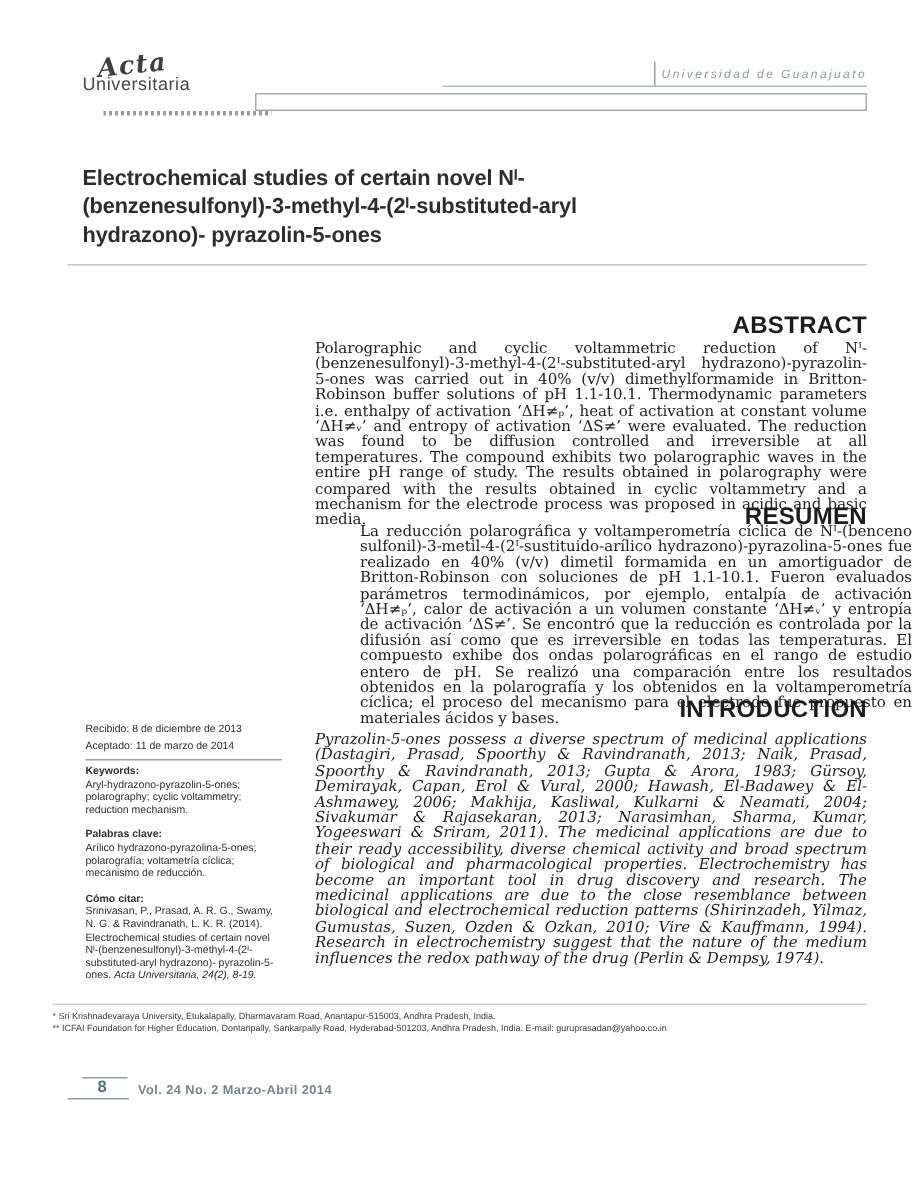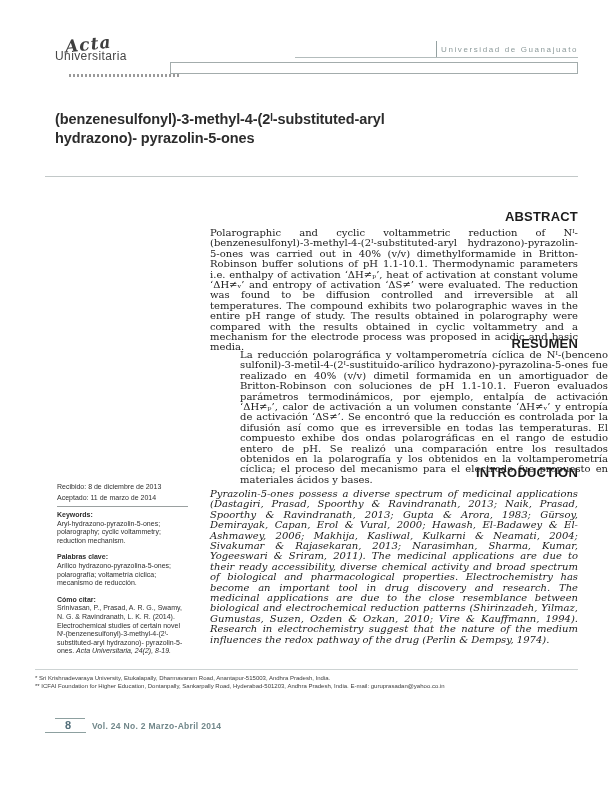--- a/index.html
+++ b/index.html
@@ -9,36 +9,36 @@
 
   
   .logo{position:absolute;left:55px;top:40px;width:150px;height:40px;color:#454545;}
   .logo-script{position:absolute;left:10px;top:-6px;font-family:"DejaVu Serif",serif;
        font-style:italic;font-size:17px;font-weight:bold;color:#3f3f3f;transform:rotate(-6deg);letter-spacing:1px;}
   .logo-main{position:absolute;left:0;top:9px;font-size:12px;letter-spacing:.4px;color:#464646;}
   .logo-tagline{position:absolute;left:14px;top:34px;width:112px;height:3px;
        background:repeating-linear-gradient(90deg,#9a9a9a 0 2px,transparent 2px 4px);}
   .header-box{position:absolute;left:170px;right:34px;top:62px;height:10px;border:1px solid #a3acac;}
   .univ{position:absolute;right:34px;top:41px;height:16px;display:flex;align-items:center;
-       border-left:1px solid #95a2a2;padding-left:4px;font-size:8px;
+       border-left:1px solid #95a2a2;padding-left:4px;font-size:8px;font-style:italic;
        letter-spacing:1.6px;color:#8d9b9b;}
   .univ-underline{position:absolute;left:295px;right:34px;top:57px;border-top:1px solid #b3bcbc;}
 
   
   .title{position:absolute;left:55px;top:100px;width:480px;font-size:14.5px;line-height:19px;
        font-weight:bold;color:#2c2c2c;letter-spacing:-.1px;}
   .title span{display:block;}
   .subtitle{position:absolute;left:55px;top:156px;width:480px;font-size:9.5px;line-height:12.5px;
        font-weight:bold;color:#9a9ea0;letter-spacing:.1px;}
   .subtitle span{display:block;}
   .title-rule{position:absolute;left:45px;right:34px;top:176px;border-top:1px solid #c2c8c8;}
   .authors{position:absolute;left:57px;top:182px;width:500px;font-size:8.8px;color:#8d9394;letter-spacing:.1px;}
 
   
-  .sec-head{position:absolute;right:34px;font-size:13px;font-weight:bold;color:#1c1c1c;letter-spacing:.2px;}
+  .sec-head{position:absolute;right:34px;font-size:16px;font-weight:bold;color:#1c1c1c;letter-spacing:.2px;}
   .body-par{position:absolute;left:210px;width:368px;margin:0;text-align:justify;
        font-family:"DejaVu Serif","DejaVu Sans",serif;font-size:10px;line-height:10.4px;color:#1b1b1b;}
   #abstract-head{top:209px;}   #abstract-par{top:228px;}
   #resumen-head{top:336px;}    #resumen-par{top:350px;margin-left:30px;}
   #intro-head{top:465px;}      #intro-par{top:489px;font-style:italic;}
 
   
   .sidebar{position:absolute;left:57px;top:481px;width:131px;font-size:7px;line-height:8.6px;color:#2e2e2e;}
   .sidebar .dates div{line-height:11px;}
   .sidebar .rule{border-top:1px solid #9aa0a0;margin:3px 0 4px 0;}
@@ -65,20 +65,21 @@
   <div class="logo">
     <span class="logo-script">Acta</span>
     <span class="logo-main">Universitaria</span>
     <div class="logo-tagline"></div>
   </div>
   <div class="header-box"></div>
   <div class="univ">Universidad de Guanajuato</div>
   <div class="univ-underline"></div>
 
   <h1 class="title">
+    <span>Electrochemical studies of certain novel Nᴵ-</span>
     <span>(benzenesulfonyl)-3-methyl-4-(2ᴵ-substituted-aryl</span>
     <span>hydrazono)- pyrazolin-5-ones</span>
   </h1>
   <div class="title-rule"></div>
 
   <div class="sec-head" id="abstract-head">ABSTRACT</div>
   <p class="body-par" id="abstract-par">Polarographic and cyclic voltammetric reduction of Nᴵ-(benzenesulfonyl)-3-methyl-4-(2ᴵ-substituted-aryl hydrazono)-pyrazolin-5-ones was carried out in 40% (v/v) dimethylformamide in Britton-Robinson buffer solutions of pH 1.1-10.1. Thermodynamic parameters i.e. enthalpy of activation ‘ΔH≠ₚ’, heat of activation at constant volume ‘ΔH≠ᵥ’ and entropy of activation ‘ΔS≠’ were evaluated. The reduction was found to be diffusion controlled and irreversible at all temperatures. The compound exhibits two polarographic waves in the entire pH range of study. The results obtained in polarography were compared with the results obtained in cyclic voltammetry and a mechanism for the electrode process was proposed in acidic and basic media.</p>
 
   <div class="sec-head" id="resumen-head">RESUMEN</div>
   <p class="body-par" id="resumen-par">La reducción polarográfica y voltamperometría cíclica de Nᴵ-(benceno sulfonil)-3-metil-4-(2ᴵ-sustituido-arílico hydrazono)-pyrazolina-5-ones fue realizado en 40% (v/v) dimetil formamida en un amortiguador de Britton-Robinson con soluciones de pH 1.1-10.1. Fueron evaluados parámetros termodinámicos, por ejemplo, entalpía de activación ‘ΔH≠ₚ’, calor de activación a un volumen constante ‘ΔH≠ᵥ’ y entropía de activación ‘ΔS≠’. Se encontró que la reducción es controlada por la difusión así como que es irreversible en todas las temperaturas. El compuesto exhibe dos ondas polarográficas en el rango de estudio entero de pH. Se realizó una comparación entre los resultados obtenidos en la polarografía y los obtenidos en la voltamperometría cíclica; el proceso del mecanismo para el electrodo fue propuesto en materiales ácidos y bases.</p>

